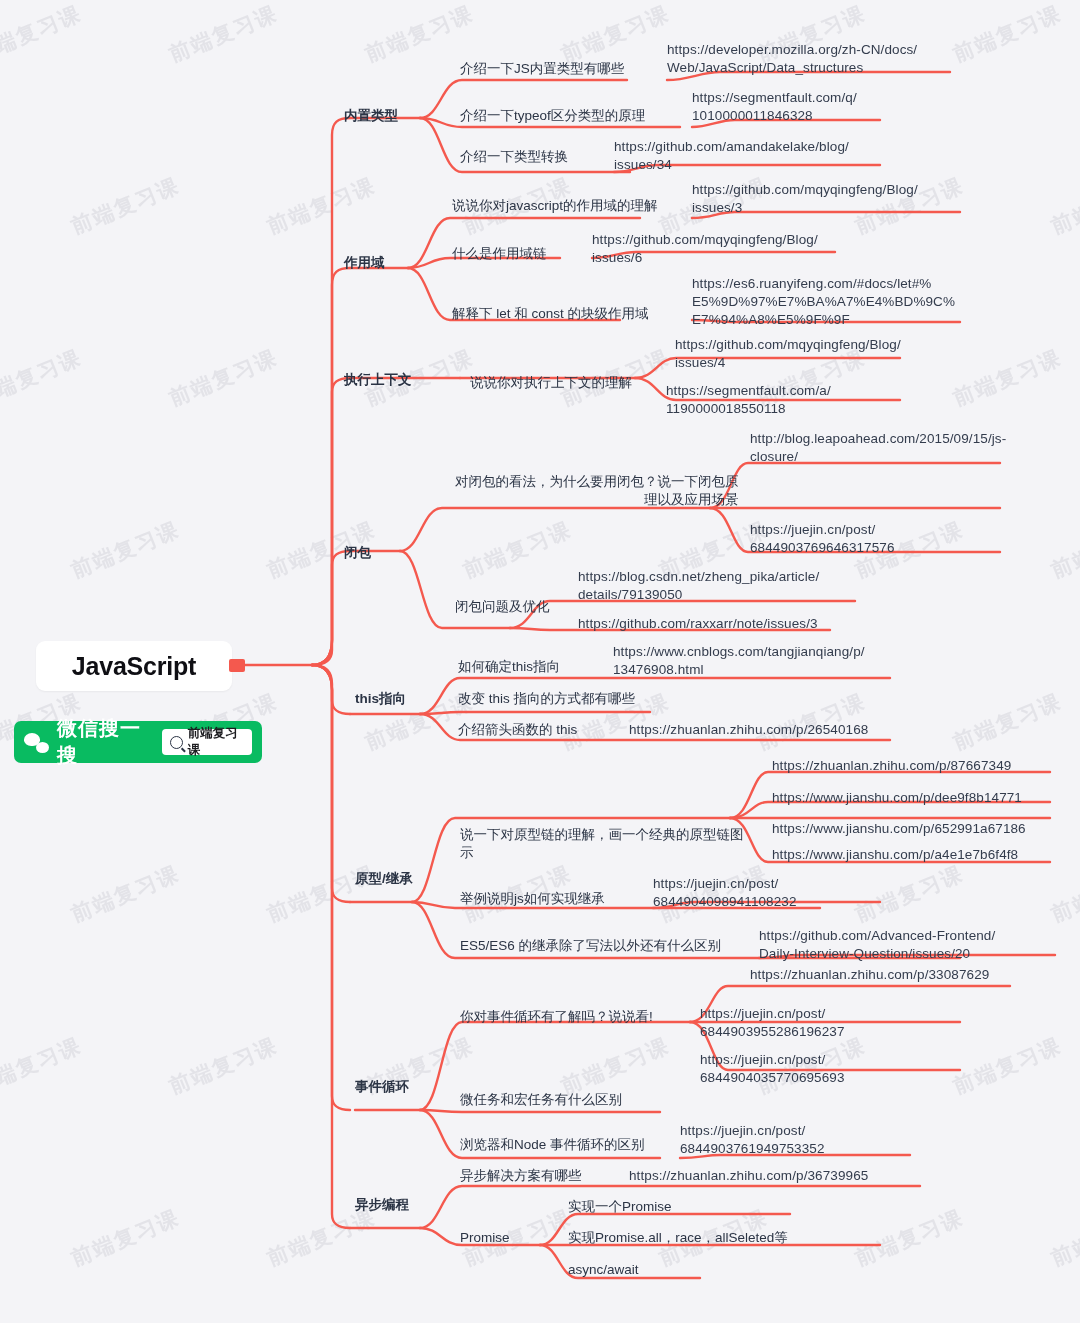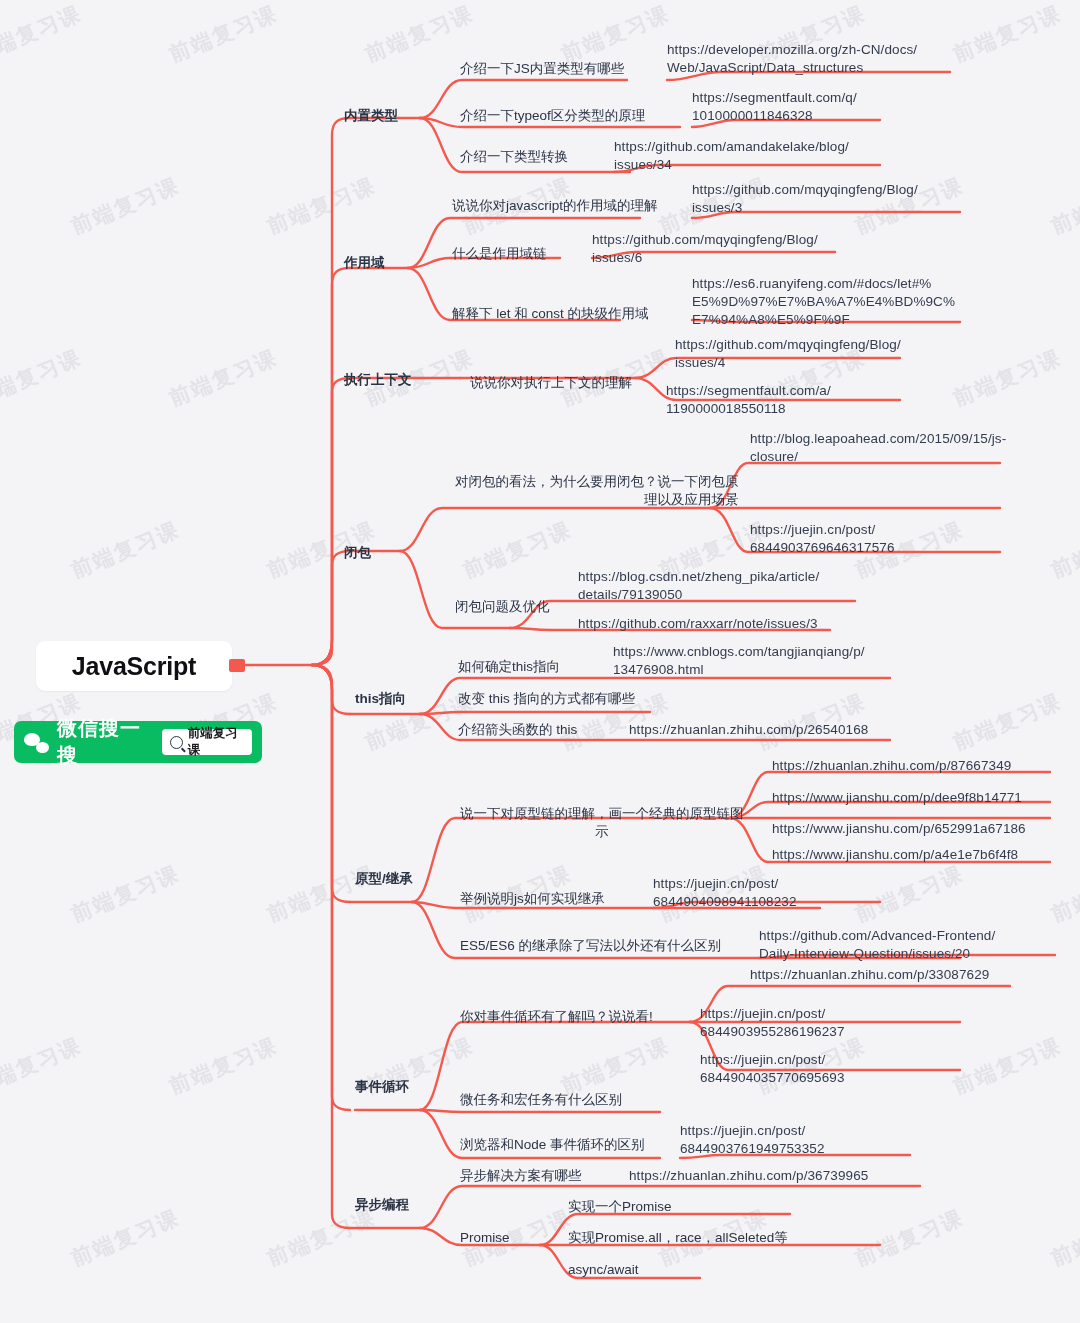--- a/index.html
+++ b/index.html
@@ -314,21 +314,21 @@
 details/79139050</div>
     <div class="node url" style="left: 578px; top: 615px;">https://github.com/raxxarr/note/issues/3</div>
     <div class="node cat" style="left: 355px; top: 690px;">this指向</div>
     <div class="node q" style="left: 458px; top: 658px;">如何确定this指向</div>
     <div class="node url" style="left: 613px; top: 643px;">https://www.cnblogs.com/tangjianqiang/p/
 13476908.html</div>
     <div class="node q" style="left: 458px; top: 690px;">改变 this 指向的方式都有哪些</div>
     <div class="node q" style="left: 458px; top: 721px;">介绍箭头函数的 this</div>
     <div class="node url" style="left: 629px; top: 721px;">https://zhuanlan.zhihu.com/p/26540168</div>
     <div class="node cat" style="left: 355px; top: 870px;">原型/继承</div>
-    <div class="node q" style="left: 460px; top: 805px; text-align: center;">说一下对原型链的理解，画一个经典的原型链图
+    <div class="node q" style="left: 460px; top: 826px;">说一下对原型链的理解，画一个经典的原型链图
 示</div>
     <div class="node url" style="left: 772px; top: 757px;">https://zhuanlan.zhihu.com/p/87667349</div>
     <div class="node url" style="left: 772px; top: 789px;">https://www.jianshu.com/p/dee9f8b14771</div>
     <div class="node url" style="left: 772px; top: 820px;">https://www.jianshu.com/p/652991a67186</div>
     <div class="node url" style="left: 772px; top: 846px;">https://www.jianshu.com/p/a4e1e7b6f4f8</div>
     <div class="node q" style="left: 460px; top: 890px;">举例说明js如何实现继承</div>
     <div class="node url" style="left: 653px; top: 875px;">https://juejin.cn/post/
 6844904098941108232</div>
     <div class="node q" style="left: 460px; top: 937px;">ES5/ES6 的继承除了写法以外还有什么区别</div>
     <div class="node url" style="left: 759px; top: 927px;">https://github.com/Advanced-Frontend/

